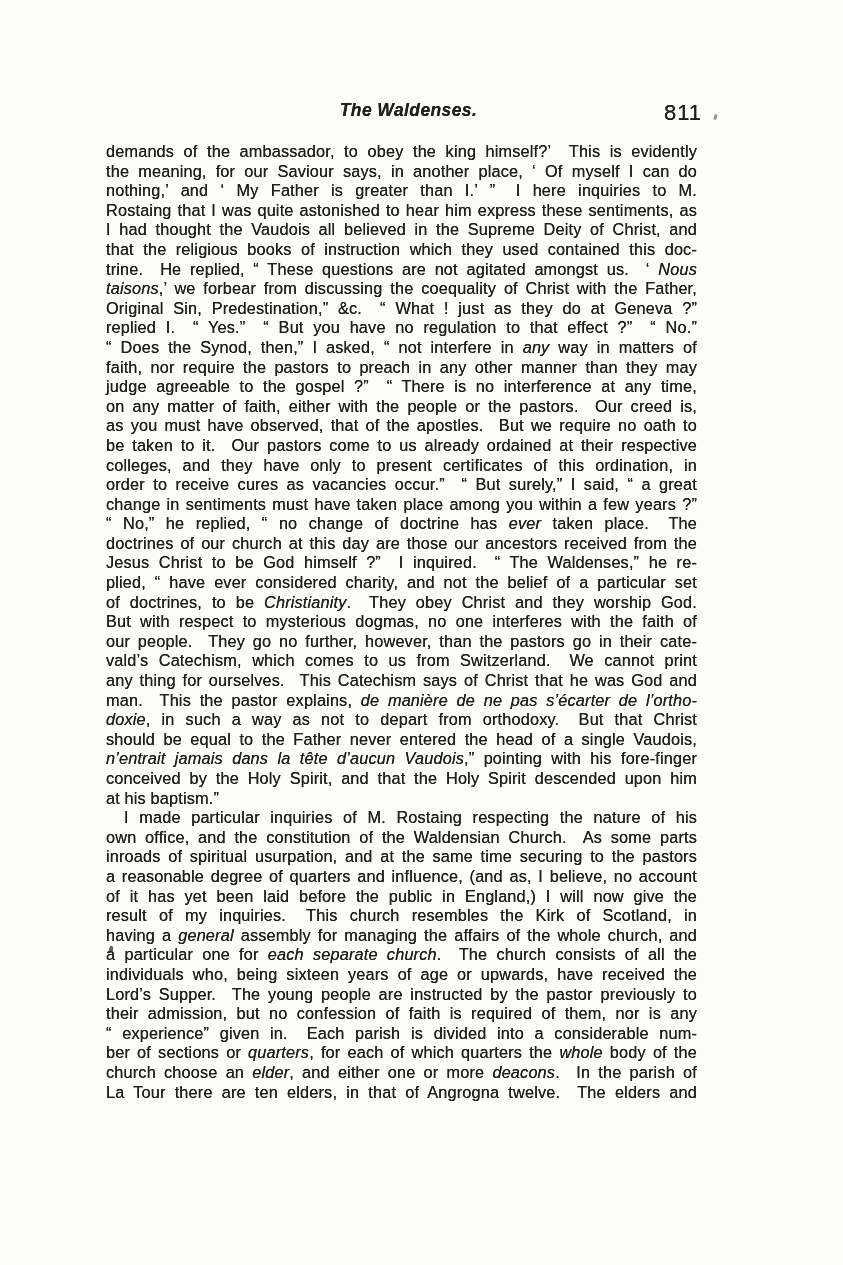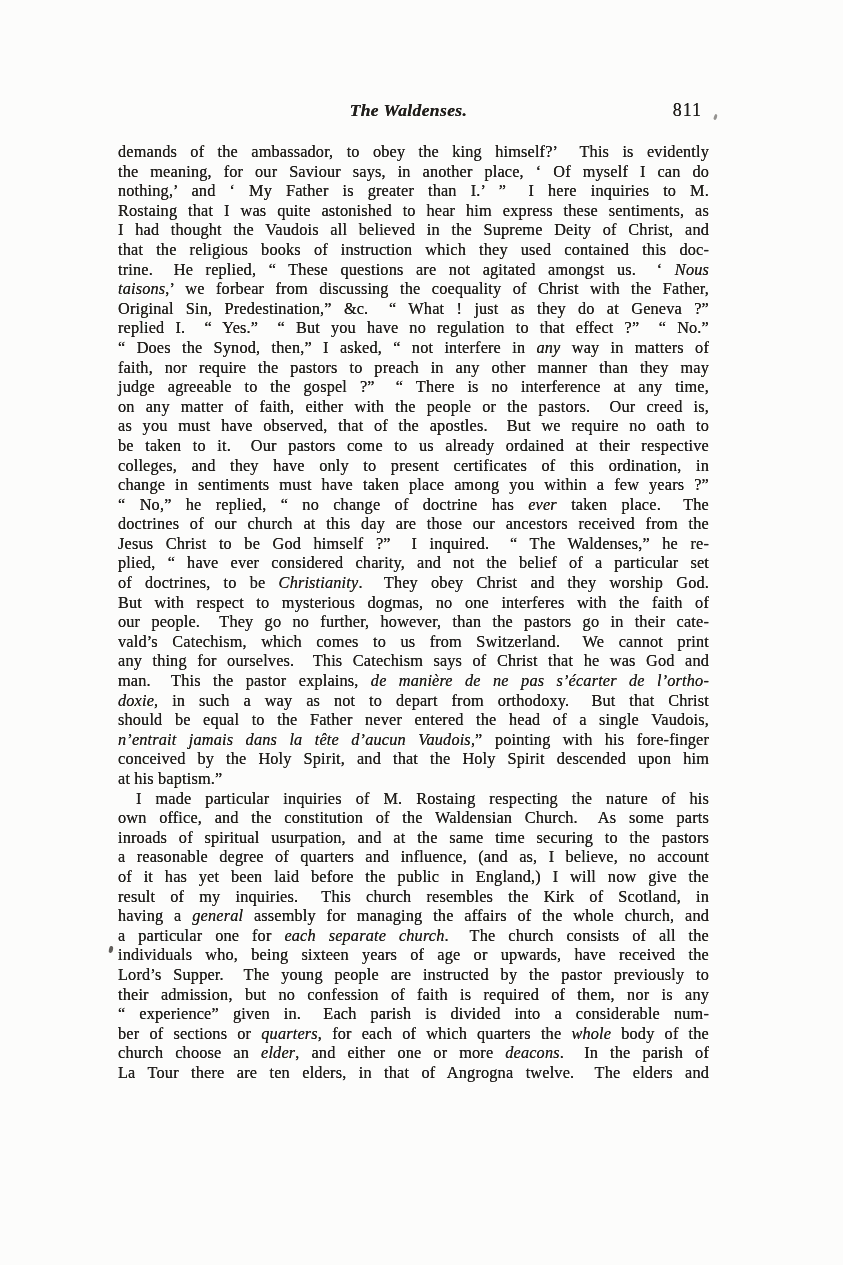--- a/index.html
+++ b/index.html
@@ -8,45 +8,45 @@
   }
   html,body{
     margin:0;padding:0;
     width:843px;height:1265px;
     background:var(--paper);
     overflow:hidden;
   }
   .sheet{
     position:absolute;inset:0;
     background:var(--paper);
-    font-family:Liberation Serif, serif;
+    font-family:Liberation Sans, sans-serif;
     color:var(--ink);
   }
   .running-head{
     position:absolute;
     left:113px;top:100px;width:591px;height:24px;
   }
   .head-title{
     position:absolute;left:0;right:0;
     text-align:center;
     font-style:italic;
     font-weight:600;
     font-size:17.5px;
     letter-spacing:0.4px;
     text-shadow:0 0 0.4px currentColor;
   }
   .page-num{
     position:absolute;right:2px;top:0;
-    font-size:18px;
+    font-size:22px;
     letter-spacing:1px;
     text-shadow:0 0 0.3px currentColor;
   }
   .body-text{
     position:absolute;
-    left:118px;top:142px;width:591px;
+    left:106px;top:142px;width:591px;
     font-size:16.3px;
     line-height:19.6px;
     letter-spacing:0.01em;
     text-shadow:0 0 0.35px currentColor;
   }
   .para{margin:0;padding:0;}
   .para.indent .line:first-child{text-indent:18px;}
   .line{
     text-align:justify;
     text-align-last:justify;
@@ -88,20 +88,21 @@
         <div class="line"><i>taisons</i>,’ we forbear from discussing the coequality of Christ with the Father,</div>
         <div class="line">Original Sin, Predestination,” &amp;c.  “ What ! just as they do at Geneva ?”</div>
         <div class="line">replied I.  “ Yes.”  “ But you have no regulation to that effect ?”  “ No.”</div>
         <div class="line">“ Does the Synod, then,” I asked, “ not interfere in <i>any</i> way in matters of</div>
         <div class="line">faith, nor require the pastors to preach in any other manner than they may</div>
         <div class="line">judge agreeable to the gospel ?”  “ There is no interference at any time,</div>
         <div class="line">on any matter of faith, either with the people or the pastors.  Our creed is,</div>
         <div class="line">as you must have observed, that of the apostles.  But we require no oath to</div>
         <div class="line">be taken to it.  Our pastors come to us already ordained at their respective</div>
         <div class="line">colleges, and they have only to present certificates of this ordination, in</div>
+        <div class="line">order to receive cures as vacancies occur.”  “ But surely,” I said, “ a great</div>
         <div class="line">change in sentiments must have taken place among you within a few years ?”</div>
         <div class="line">“ No,” he replied, “ no change of doctrine has <i>ever</i> taken place.  The</div>
         <div class="line">doctrines of our church at this day are those our ancestors received from the</div>
         <div class="line">Jesus Christ to be God himself ?”  I inquired.  “ The Waldenses,” he re-</div>
         <div class="line">plied, “ have ever considered charity, and not the belief of a particular set</div>
         <div class="line">of doctrines, to be <i>Christianity</i>.  They obey Christ and they worship God.</div>
         <div class="line">But with respect to mysterious dogmas, no one interferes with the faith of</div>
         <div class="line">our people.  They go no further, however, than the pastors go in their cate-</div>
         <div class="line">vald’s Catechism, which comes to us from Switzerland.  We cannot print</div>
         <div class="line">any thing for ourselves.  This Catechism says of Christ that he was God and</div>

